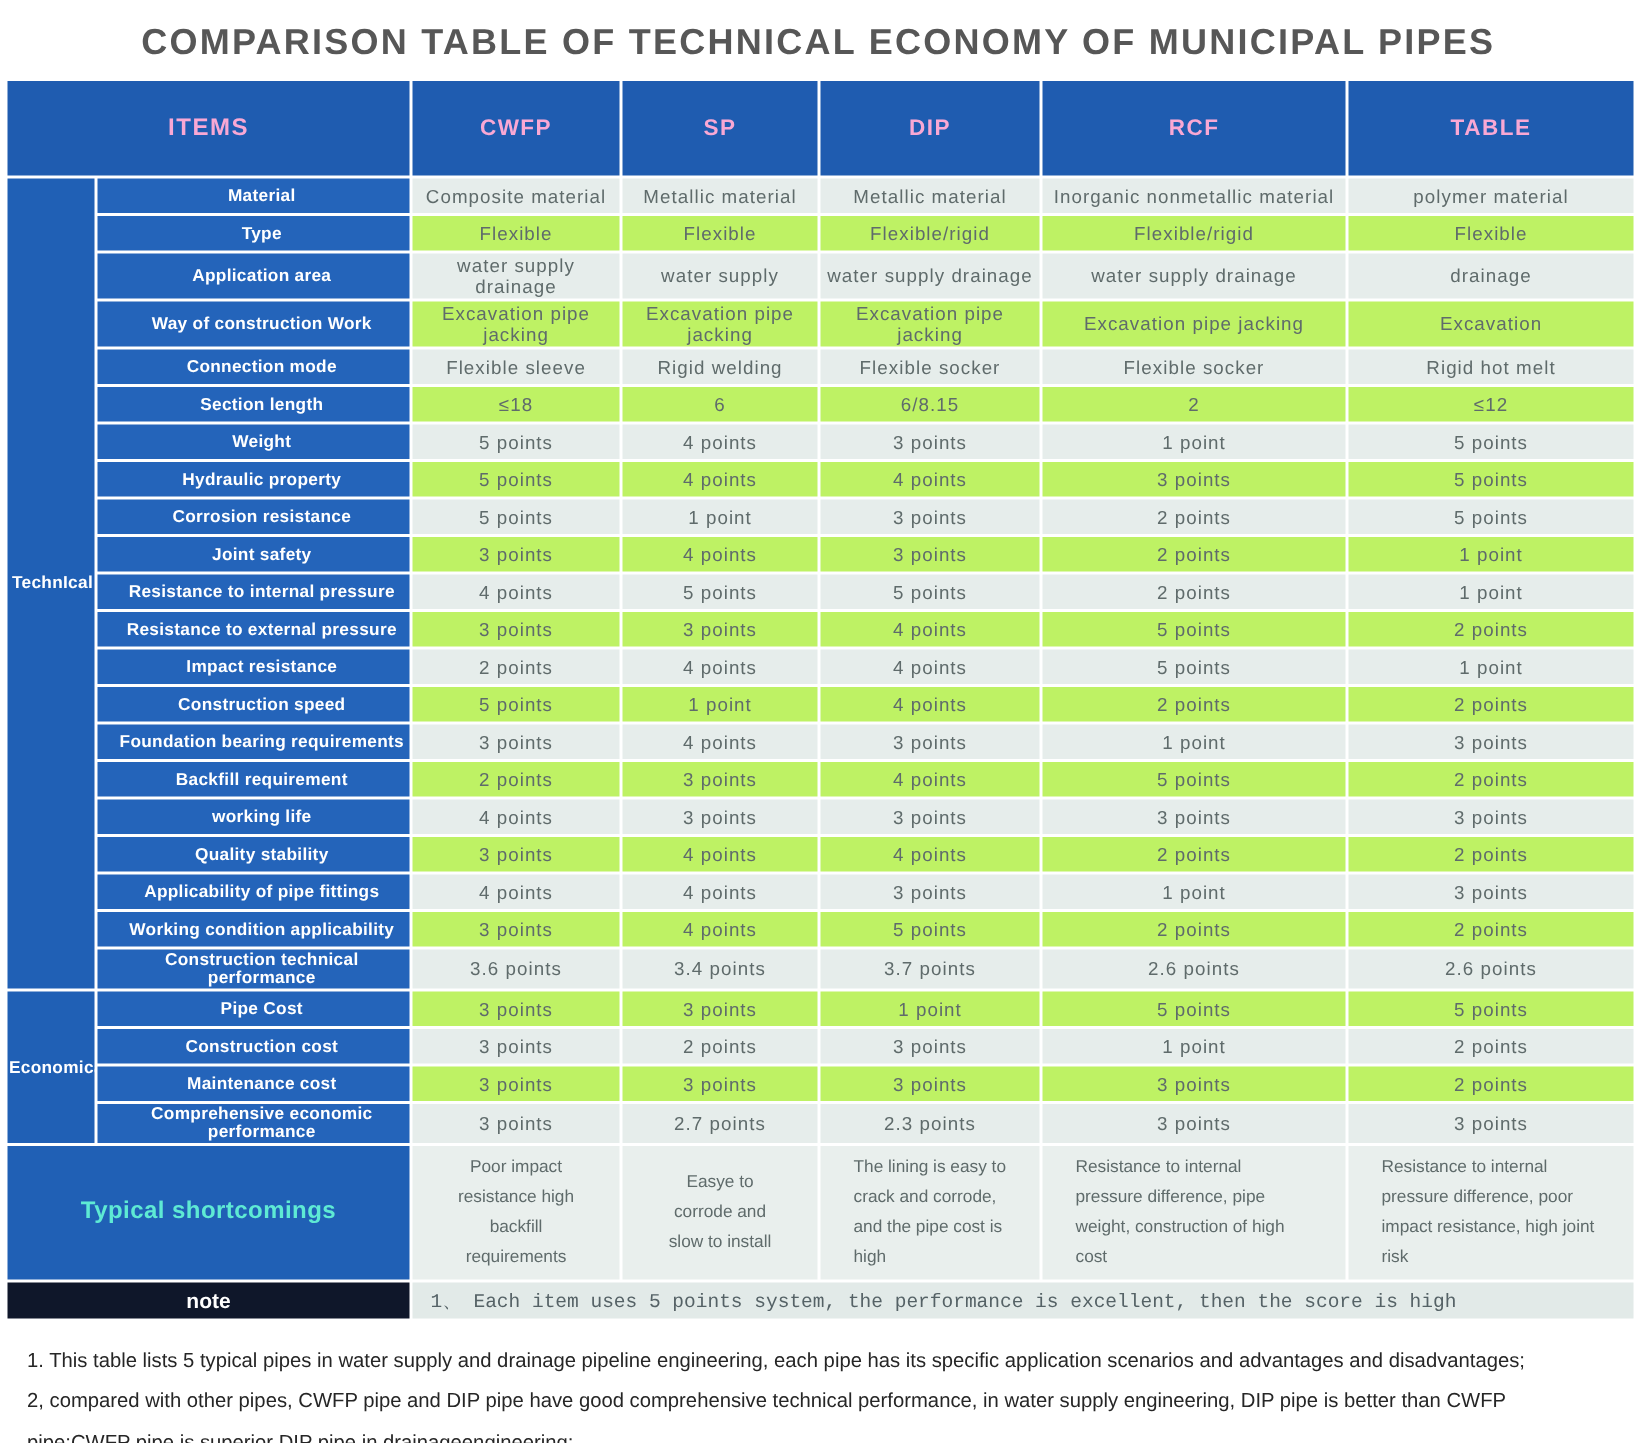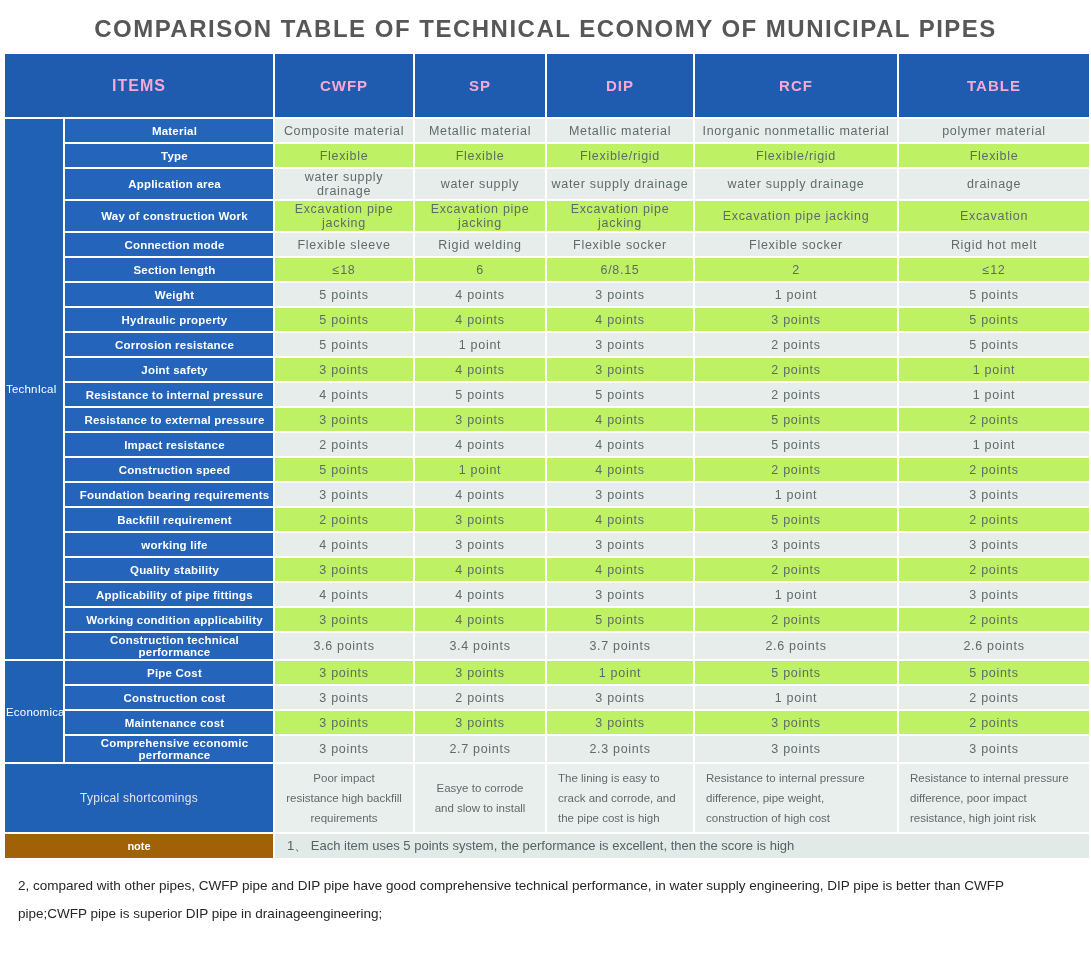--- a/index.html
+++ b/index.html
@@ -18,53 +18,53 @@
   }
   td{overflow:hidden;vertical-align:middle;}
   
   td.hdr{
     background:#1f5cb0;color:#f9a8d4;font-weight:bold;text-align:center;
     height:61px;font-size:15px;letter-spacing:1px;
   }
   td.hdr-items{font-size:16px;}
   
   td.grp{
-    background:#2060b5;color:#ffffff;font-size:11.5px;text-align:left;
-    font-weight:normal;letter-spacing:0.2px;
+    background:#2060b5;color:#ffffff;font-size:11.5px;text-align:right;
+    font-weight:bold;letter-spacing:0.2px;
   }
   
   td.lbl{
     background:#2464ba;color:#ffffff;font-size:11.5px;text-align:center;
     height:21px;font-weight:bold;letter-spacing:0.2px;padding-left:12px;
   }
   
   td.val{
     color:#5f6b6b;font-size:12.5px;text-align:center;letter-spacing:0.7px;
     height:21px;
   }
   tr.r-even td.val{background:#e6edeb;}
   tr.r-odd  td.val{background:#bef264;}
   
   td.short-lbl{
-    background:#2060b5;color:#e5e5e5;font-size:12px;font-weight:normal;
+    background:#2060b5;color:#5eead4;font-size:16px;font-weight:bold;
     text-align:center;height:58px;letter-spacing:0.3px;
   }
   td.short-val{
     background:#e9efed;color:#5f6b6b;font-size:11.5px;text-align:left;
-    padding:4px 11px;line-height:1.75;height:58px;
+    padding:4px 22px;line-height:1.75;height:58px;
   }
   td.short-val.centered{text-align:center;}
   
   td.note-lbl{
-    background:#a16207;color:#ffffff;font-size:11px;font-weight:bold;
+    background:#0f172a;color:#ffffff;font-size:14px;font-weight:bold;
     text-align:center;height:22px;
   }
   td.note-val{
     background:#e2eae8;color:#556266;font-size:13px;text-align:left;
-    padding-left:12px;height:22px;
+    padding-left:12px;height:22px;font-family:Liberation Mono, monospace;
   }
   
   .description{
     padding:12px 18px 0 18px;color:#262626;font-size:13.5px;line-height:2.05;
   }
   .description p{margin:0;}
 </style>
 </head>
 <body>
 
@@ -301,15 +301,16 @@
         <td class="short-val">Resistance to internal pressure difference, poor impact resistance, high joint risk</td>
       </tr>
       <tr>
         <td class="note-lbl" colspan="2">note</td>
         <td class="note-val" colspan="5">1、 Each item uses 5 points system, the performance is excellent, then the score is high</td>
       </tr>
     </tbody>
 </table>
 
 <div class="description">
+  <p>1. This table lists 5 typical pipes in water supply and drainage pipeline engineering, each pipe has its specific application scenarios and advantages and disadvantages;</p>
   <p>2, compared with other pipes, CWFP pipe and DIP pipe have good comprehensive technical performance, in water supply engineering, DIP pipe is better than CWFP pipe;CWFP pipe is superior DIP pipe in drainageengineering;</p>
 
 </div>
 
 </body></html>

